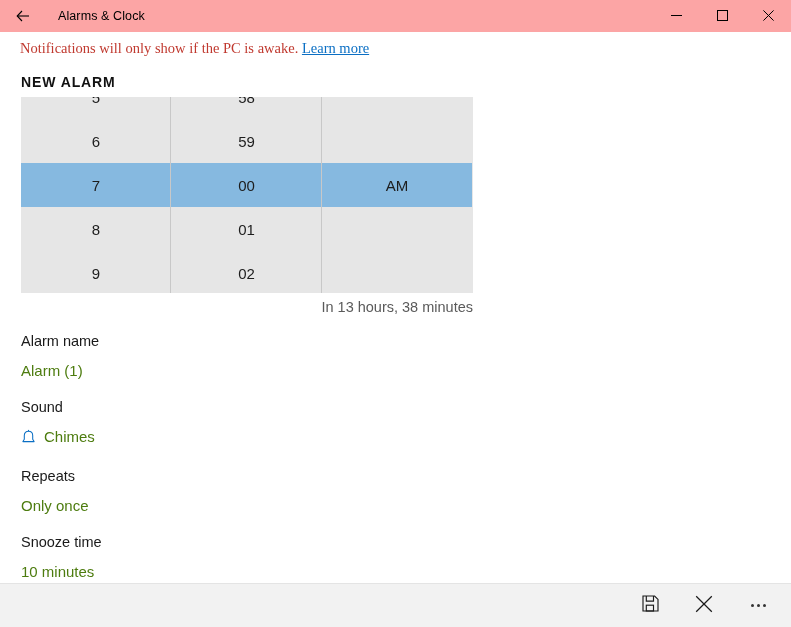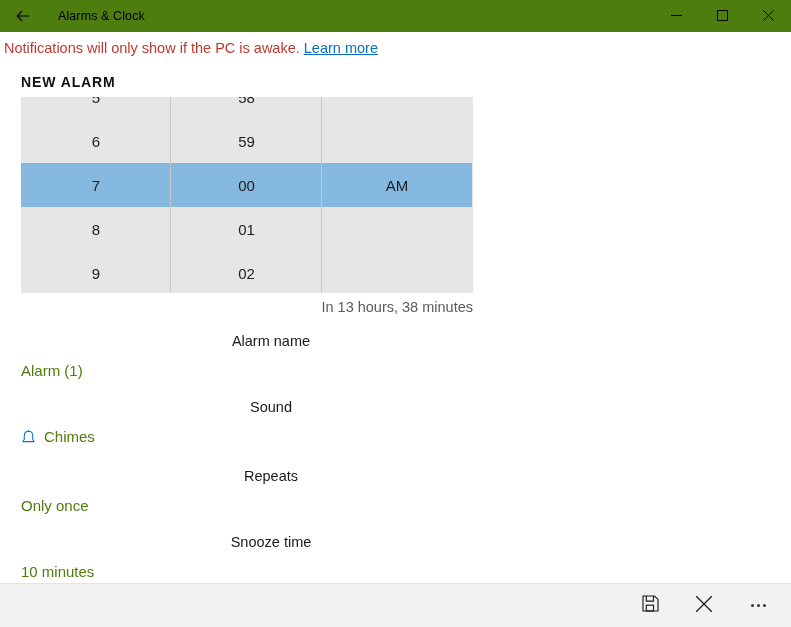--- a/index.html
+++ b/index.html
@@ -14,21 +14,21 @@
     color: #000000;
     overflow: hidden;
     position: relative;
   }
 
   
   .titlebar {
     height: 32px;
     display: flex;
     align-items: center;
-    background: #4d7c0f;
+    background: #fca5a5;
     position: relative;
   }
   .back-btn {
     width: 46px;
     height: 32px;
     display: flex;
     align-items: center;
     justify-content: center;
     cursor: pointer;
   }
@@ -50,25 +50,26 @@
     width: 46px;
     height: 32px;
     display: flex;
     align-items: center;
     justify-content: center;
     cursor: pointer;
   }
 
   
   .notice {
-    padding: 6px 0 0 4px;
+    padding: 6px 0 0 20px;
     font-size: 14.5px;
     color: #c0392f;
     line-height: 20px;
     white-space: nowrap;
+    font-family: Liberation Serif, serif;
   }
   .notice a {
     color: #0b6fc4;
     text-decoration: underline;
     cursor: pointer;
   }
 
   
   .page-heading {
     margin: 16px 0 0 21px;
@@ -153,21 +154,20 @@
     top: 331px;
     width: 500px;
   }
   .field { margin-bottom: 16px; }
   .field:last-child { margin-bottom: 0; }
   .field-label {
     font-size: 14.5px;
     color: #1a1a1a;
     line-height: 20px;
     margin-bottom: 10px;
-    text-align: center;
   }
   .field-value {
     font-size: 15px;
     color: #4d7c0f;
     line-height: 20px;
     cursor: pointer;
     display: inline-flex;
     align-items: center;
   }
   .field-value .bell-icon {

